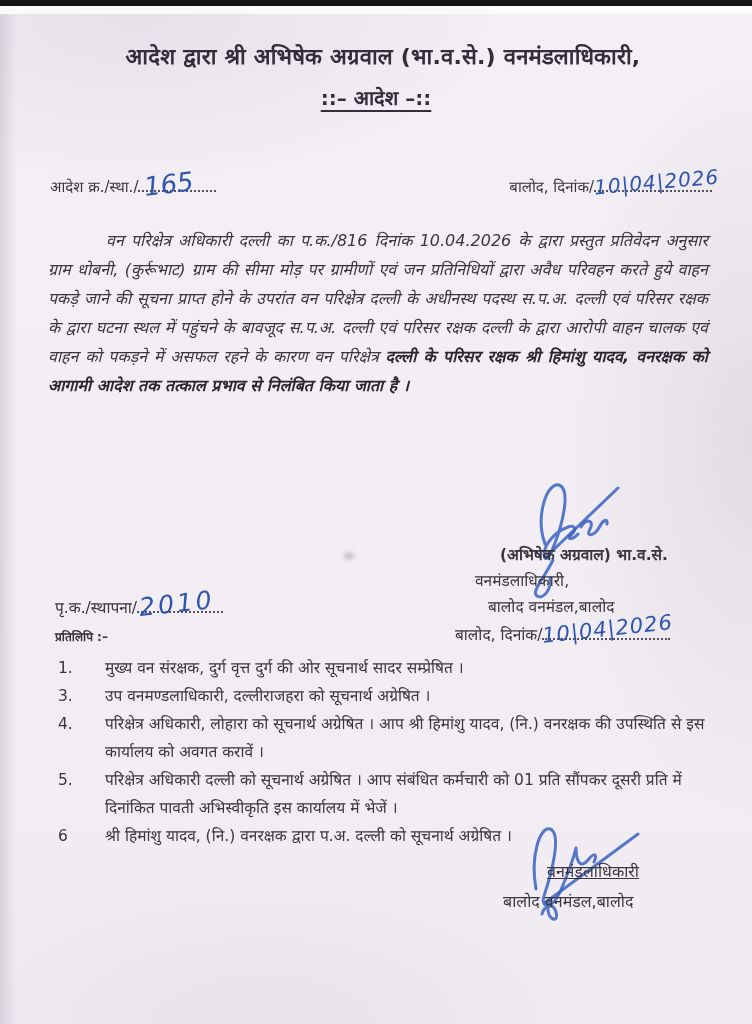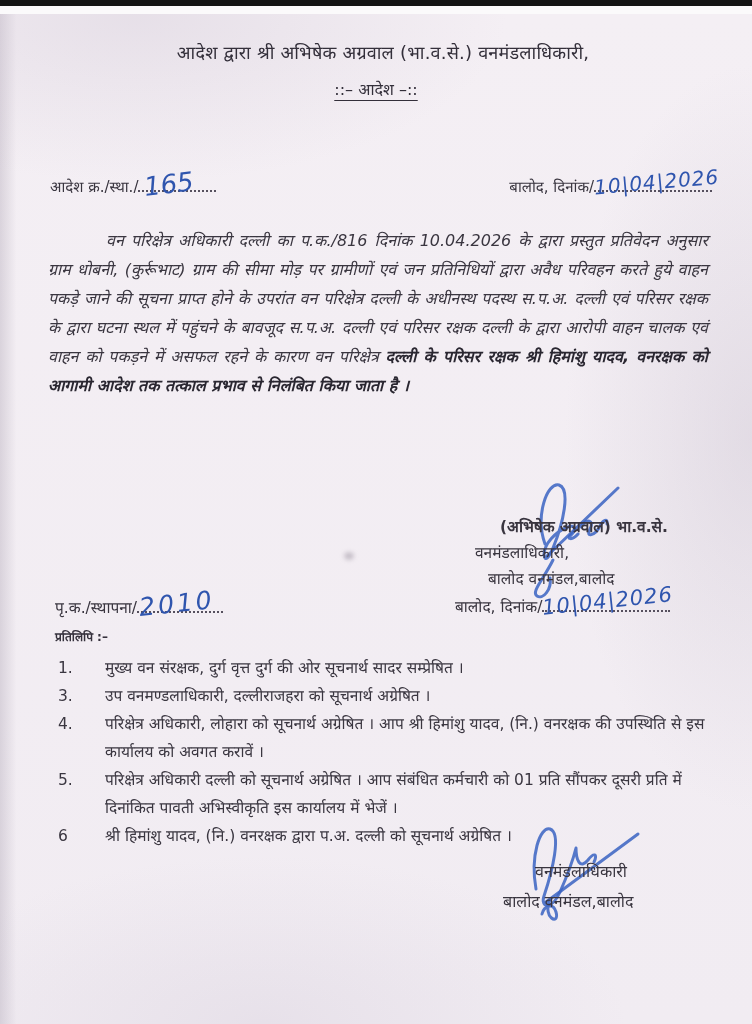--- a/index.html
+++ b/index.html
@@ -13,61 +13,61 @@
   .paper { position:absolute; top:14px; left:0; width:752px; height:1010px;
     background:
       radial-gradient(ellipse 620px 280px at 18% 0%, rgba(205,195,210,.35), transparent 60%),
       radial-gradient(ellipse 260px 520px at 100% 42%, rgba(188,178,195,.30), transparent 72%),
       radial-gradient(ellipse 520px 240px at 35% 100%, rgba(205,196,212,.28), transparent 70%),
       linear-gradient(90deg, rgba(150,140,158,.28), rgba(0,0,0,0) 2.2%),
       linear-gradient(#f4eff4, #f1ecf2);
     color:#39353f; }
 
   .hdr { position:absolute; top:26px; left:0; width:752px; text-align:center; }
-  .hdr-line1 { font-size:18px; font-weight:normal; color:#332f3a; letter-spacing:.2px;padding-left:14px; }
+  .hdr-line1 { font-size:22px; font-weight:bold; color:#332f3a; letter-spacing:.2px;padding-left:14px; }
   .hdr-line2 { font-size:22px; font-weight:bold; color:#332f3a; margin-top:14px;
     text-decoration:underline; text-underline-offset:6px; }
-  .hdr-order { font-size:16px; font-weight:normal; color:#332f3a; margin-top:14px;
+  .hdr-order { font-size:20px; font-weight:bold; color:#332f3a; margin-top:14px;
     text-decoration:underline; text-underline-offset:5px; }
 
   .meta-row { position:absolute; top:162px; left:50px; width:662px;
     display:flex; justify-content:space-between; font-size:15px; color:#39353f;gap:31px; }
   .dotline { display:inline-block; border-bottom:2px dotted #56505e;
     height:16px; position:relative; vertical-align:baseline; }
   .hand { color:#2f55ae; font-style:italic; white-space:nowrap;
     display:inline-block; position:absolute; }
 
   .body-par { position:absolute; left:48px; width:660px; text-align:justify;
     font-size:16px; line-height:29px; color:#3a3640;font-style:italic; }
   .par1 { top:212px; text-indent:58px; }
   .par2 { top:422px; text-indent:58px; }
   .bold-part { font-weight:bold; color:#2a2731; }
 
   .sig-top-svg { position:absolute; left:523px; top:458px; }
-  .sig-top { position:absolute; left:455px; top:500px; font-size:15.5px;
+  .sig-top { position:absolute; left:455px; top:528px; font-size:15.5px;
     line-height:26px; color:#39353f; }
   .sig-top .l-name { margin-left:45px; font-weight:bold; }
   .sig-top .l-title { margin-left:20px; }
   .sig-top .l-div { margin-left:33px; }
   .sig-top .l-date { margin-left:0; margin-top:2px; }
 
   .dispatch { position:absolute; left:55px; top:582px; font-size:15.5px; color:#39353f; }
   .pratilipi { position:absolute; left:55px; top:614px; font-size:12px;
     font-weight:bold; color:#35313c; }
 
   .copy-list { position:absolute; left:58px; top:640px; width:655px;
     font-size:15.5px; line-height:28px; color:#3a3640; }
   .copy-row { display:flex; }
   .copy-num { width:47px; flex:0 0 47px; }
   .copy-text { flex:1; }
 
   .sig-bot-svg { position:absolute; left:518px; top:800px; }
   .sig-bot { position:absolute; left:503px; top:843px; font-size:16px;
     line-height:30px; color:#39353f; }
-  .sig-bot .l-title { margin-left:32px; }
+  .sig-bot .l-title { margin-left:44px;text-decoration:underline; }
 
   svg.sig { overflow:visible; }
   svg.sig path { fill:none; stroke:#3a63c2; stroke-width:3;
     stroke-linecap:round; stroke-linejoin:round; opacity:.85; }
 
   .smudge { position:absolute; left:344px; top:538px; width:10px; height:8px;
     background:rgba(120,110,125,.35); border-radius:50%; filter:blur(2px); }
 </style>
 </head>
 <body>

